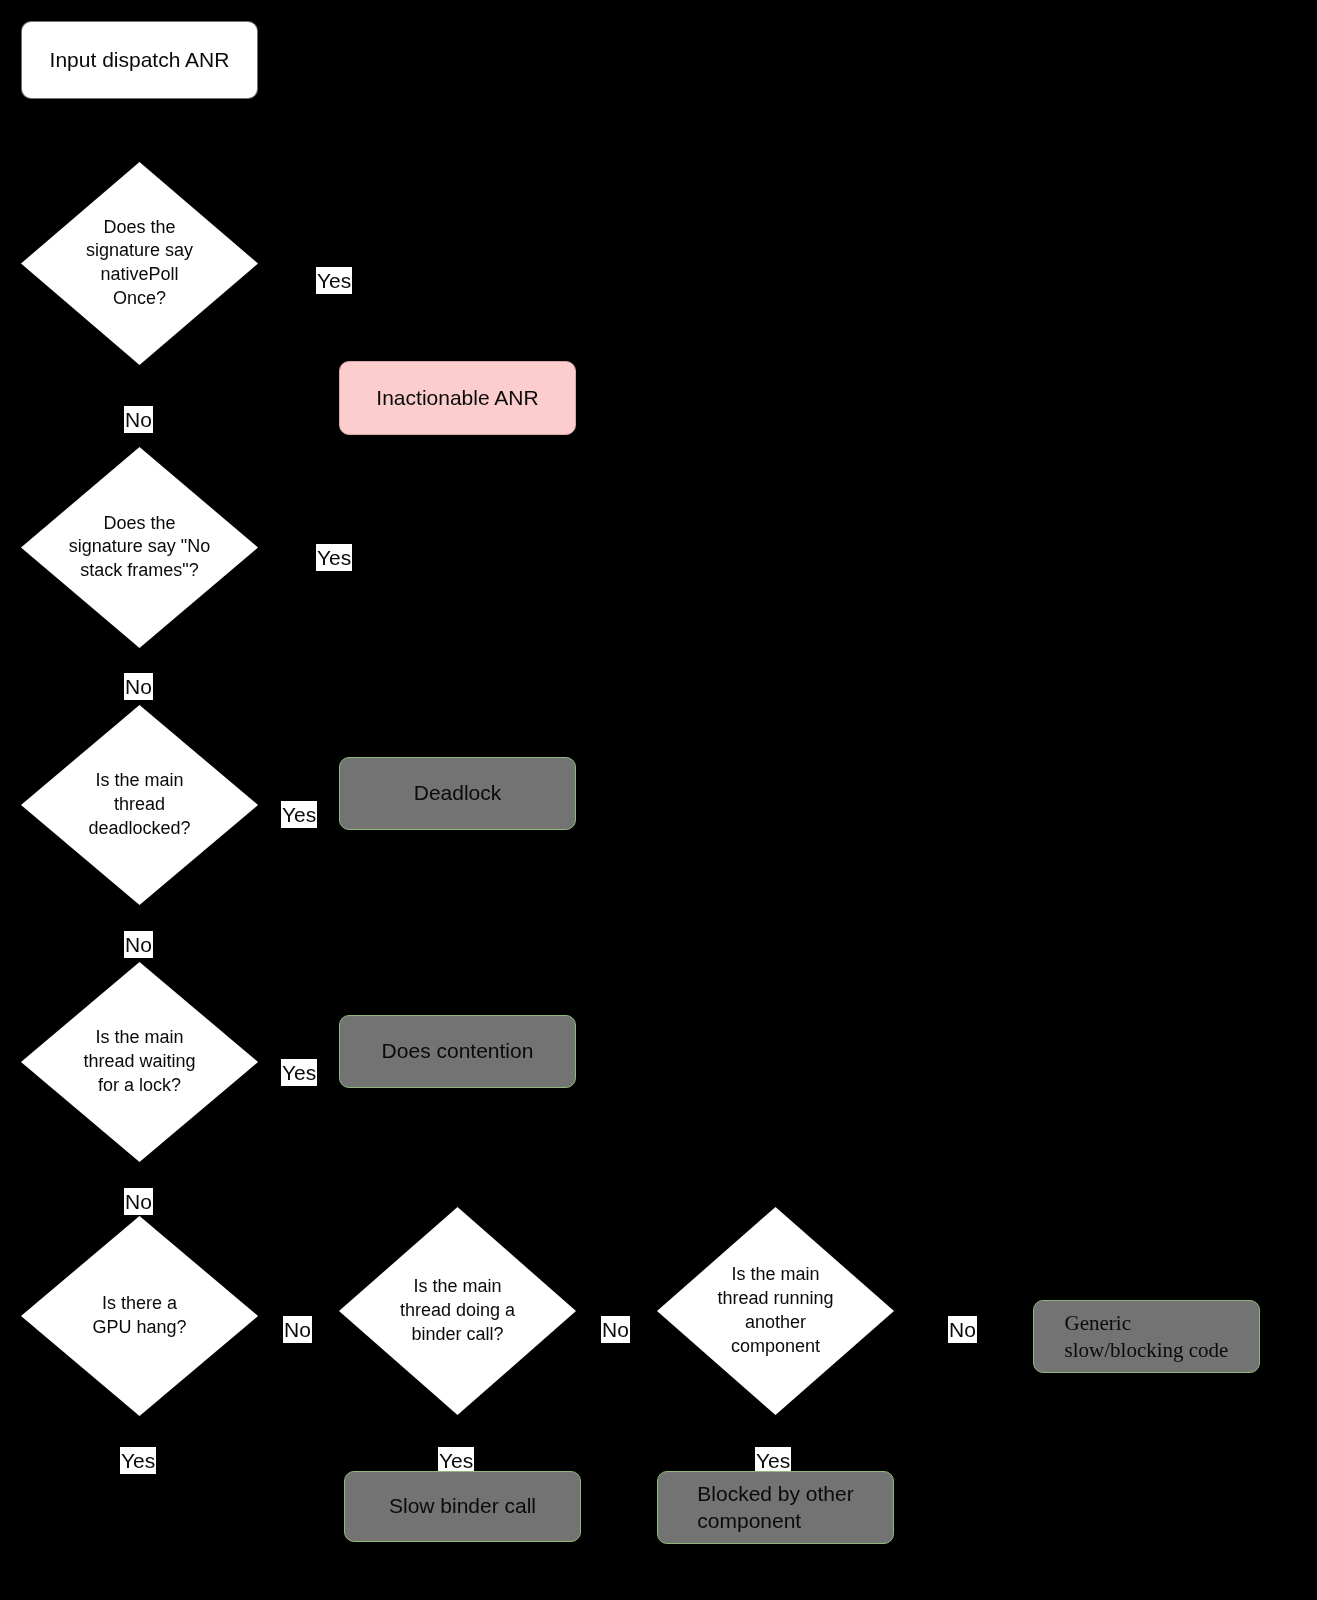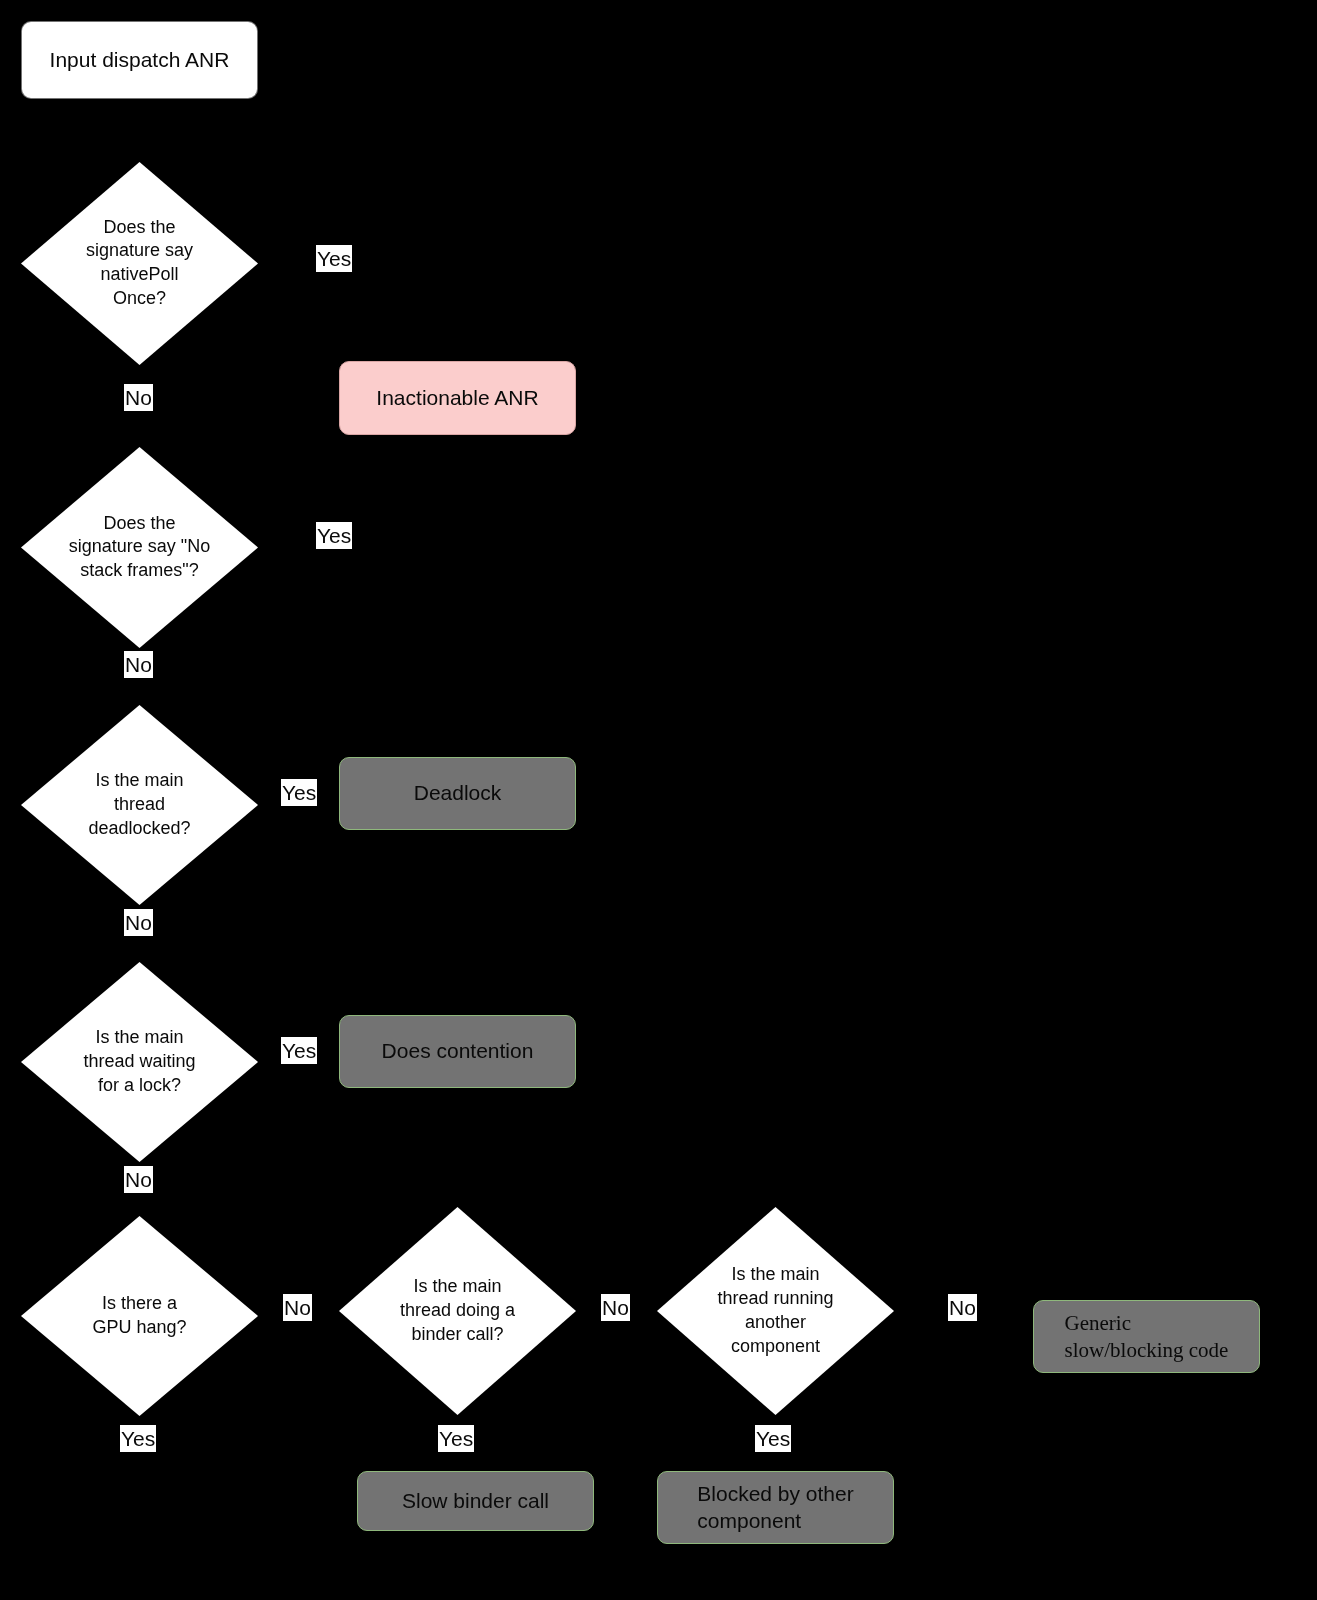--- a/index.html
+++ b/index.html
@@ -65,20 +65,21 @@
 
   
   .edge-label {
     position: absolute;
     background: #ffffff;
     color: #0a0a0a;
     font-size: 21px;
     line-height: 1.3;
     padding: 0 1px;
     white-space: nowrap;
+    margin-top: 22px;
   }
 
   
   .connector {
     position: absolute;
     background: #000000;
   }
 </style>
 </head>
 <body>
@@ -167,21 +168,21 @@
 
   <div class="diamond-wrap" style="left:339px; top:1207px; width:237px; height:208px;">
     <div class="diamond-shape"></div>
     <div class="diamond-label">Is the main
 thread doing a
 binder call?</div>
   </div>
   <div class="edge-label" style="left:601px; top:1294px;">No</div>
   <div class="edge-label" style="left:438px; top:1425px;">Yes</div>
 
-  <div class="node-box green" style="left:357px; top:1471px; width:237px; height:60px;">
+  <div class="node-box green" style="left:344px; top:1471px; width:237px; height:71px;">
     <span>Slow binder call</span>
   </div>
 
   <div class="diamond-wrap" style="left:657px; top:1207px; width:237px; height:208px;">
     <div class="diamond-shape"></div>
     <div class="diamond-label" style="left:-10px; right:-10px;">Is the main
 thread running
 another
 component</div>
   </div>

